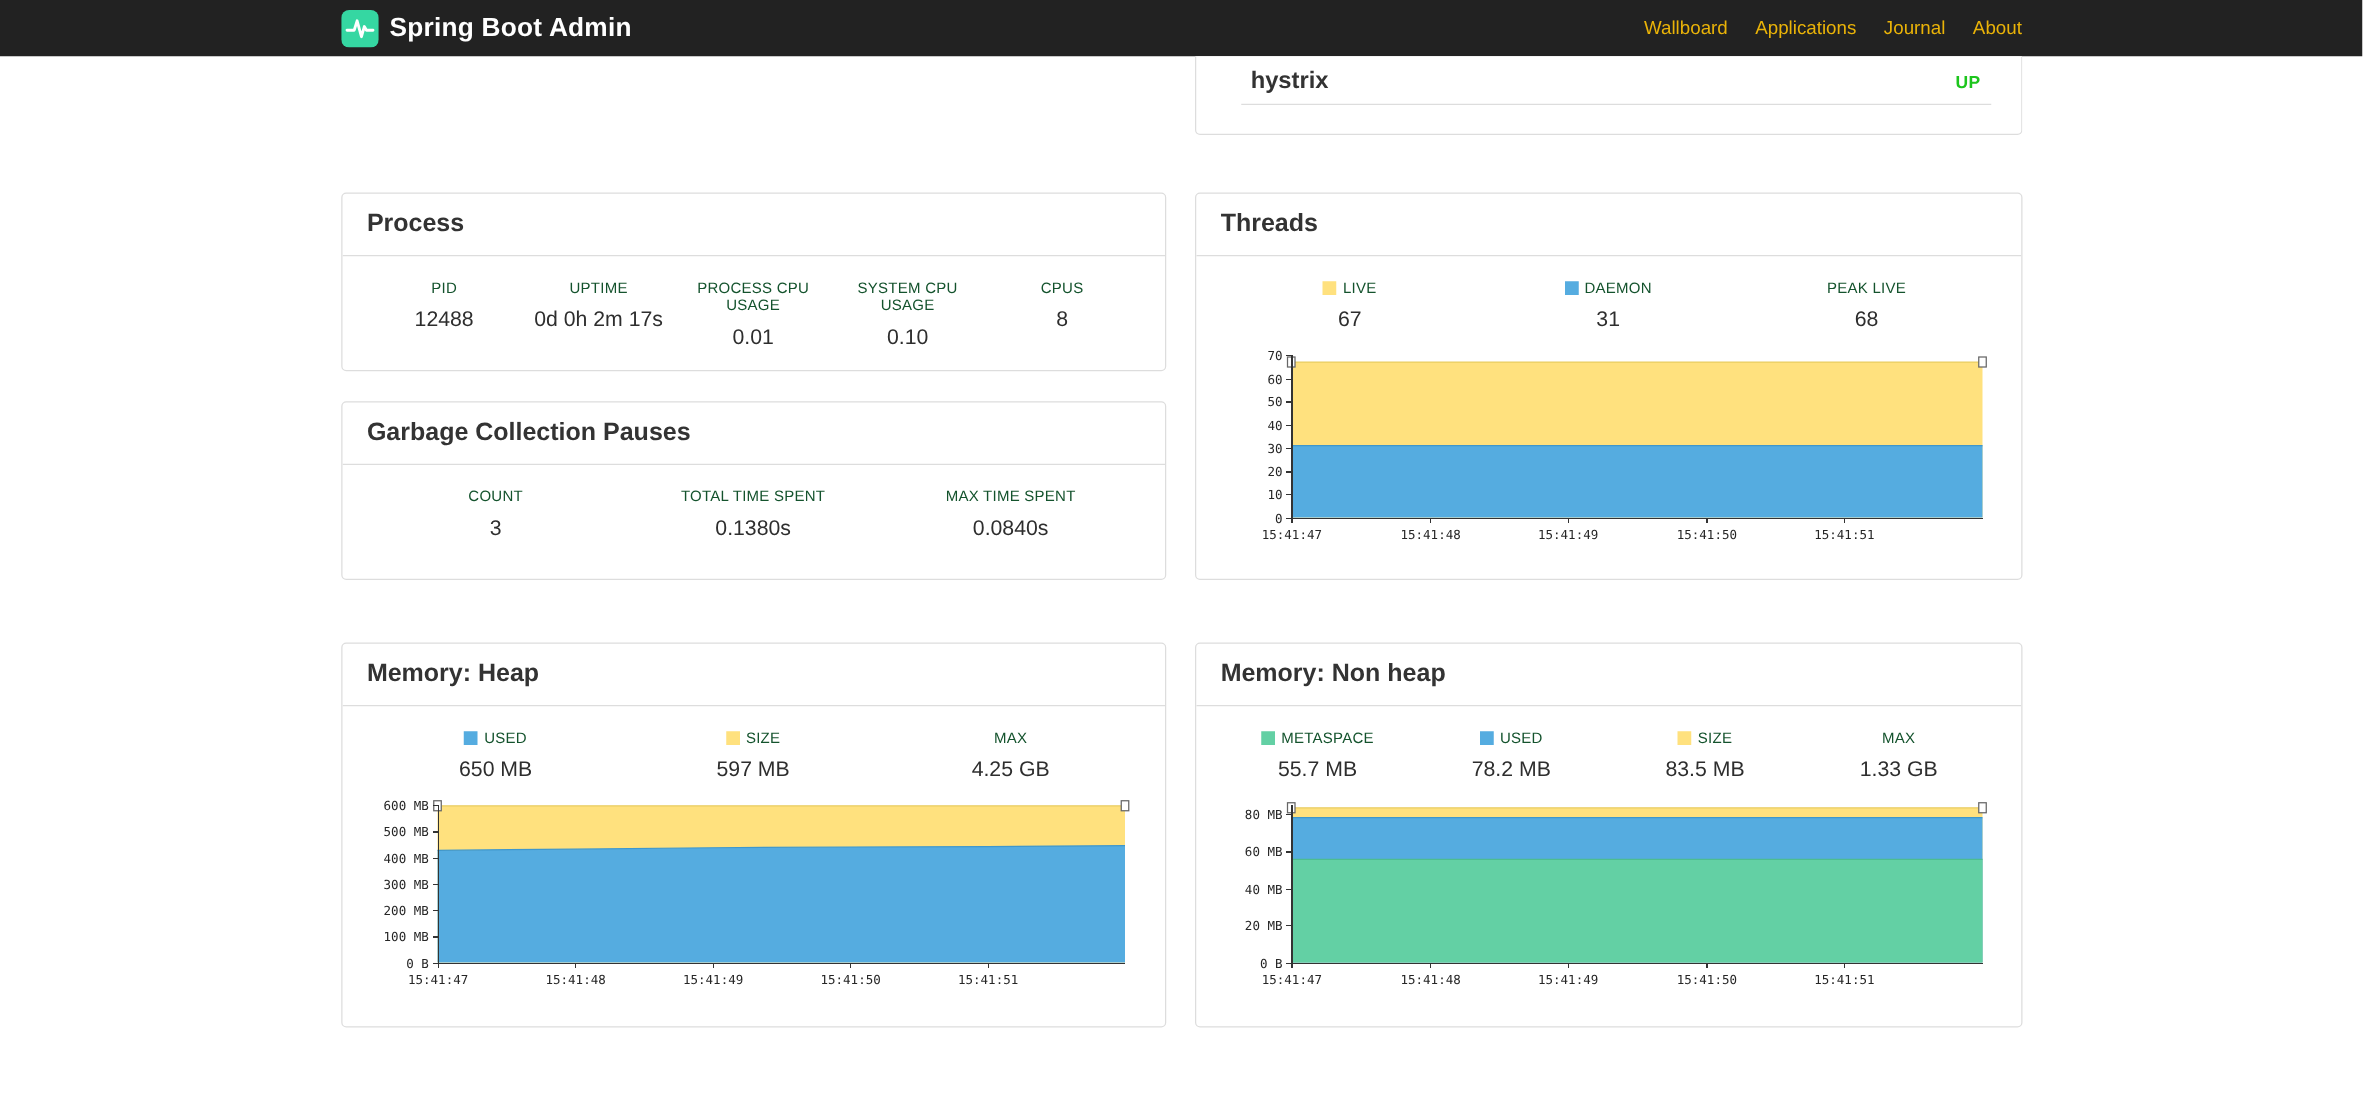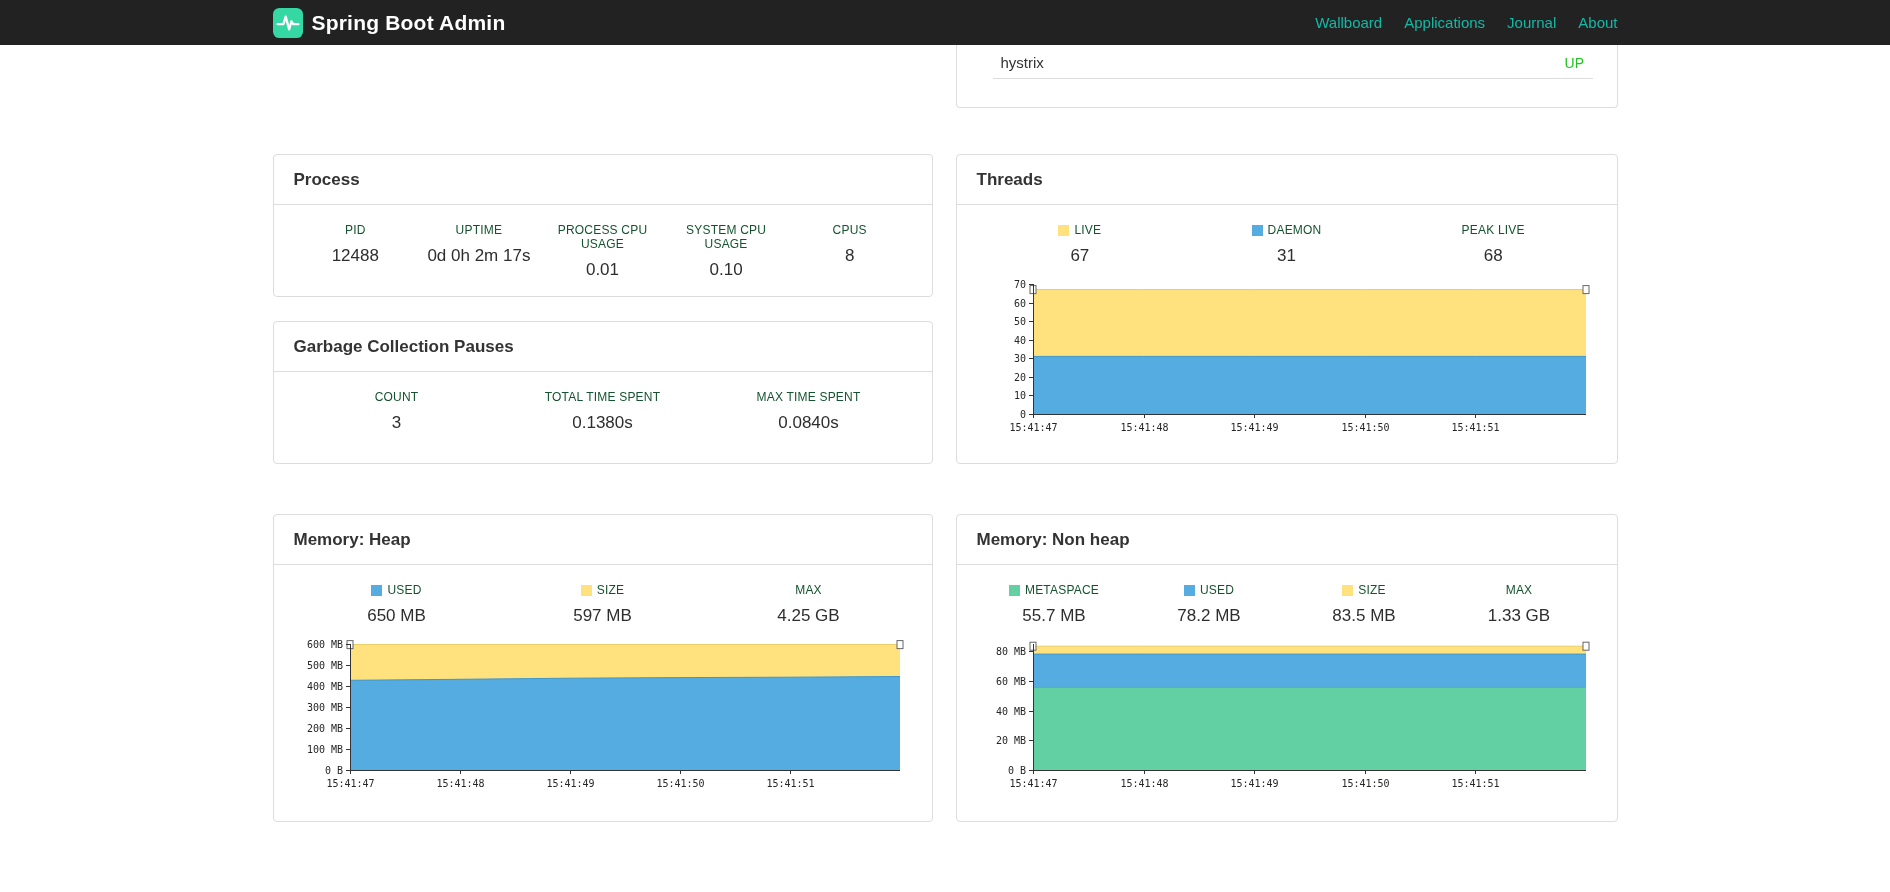--- a/index.html
+++ b/index.html
@@ -13,52 +13,52 @@
   
   .navbar { background: #222; height: 45px; width: 100%; }
   .nav-inner {
     width: 1345px; height: 45px; margin: 0 auto;
     display: flex; align-items: center; justify-content: space-between;
   }
   .brand { display: flex; align-items: center; gap: 9px; cursor: pointer; text-decoration: none; justify-content: space-between; }
   .brand-text { color: #fff; font-size: 21px; font-weight: 700; letter-spacing: .2px; }
   .nav-links { display: flex; align-items: center; height: 45px; }
   .nav-link {
-    color: #14b8a6; font-size: 15px; padding: 0 11px; height: 45px;
+    color: #eab308; font-size: 15px; padding: 0 11px; height: 45px;
     display: flex; align-items: center; cursor: pointer; text-decoration: none;
   }
   .nav-link:last-child { padding-right: 0; }
   
   .container { width: 1345px; margin: 0 auto; }
   .row { display: flex; gap: 23px; }
   .col-l { width: 660px; flex: none; }
   .col-r { width: 662px; flex: none; }
   .row-b { margin-top: 46px; }
   .row-c { margin-top: 50px; }
   .page-bottom { height: 70px; }
   
   .panel { border: 1px solid #ddd; border-radius: 4px; background: #fff; overflow: hidden; }
   .panel-heading {
     padding: 14px 20px; border-bottom: 1px solid #ddd;
-    font-size: 17px; font-weight: 700; line-height: 21px; color: #333;
+    font-size: 20px; font-weight: 700; line-height: 21px; color: #333;
   }
   .panel-body { padding: 18px 20px 20px; }
   .panel-process { height: 143px; }
   .panel-gc { height: 143px; margin-top: 24px; }
   .panel-threads { height: 310px; }
   .panel-mem { height: 308px; }
   
   .health-panel { border-top: none; border-radius: 0 0 4px 4px; height: 63px; }
   .health-body { padding: 0 24px 0 36px; }
   .health-row {
     display: flex; justify-content: space-between; align-items: center;
     padding: 9px 8px 7px; border-bottom: 1px solid #ddd;
   }
-  .health-name { font-size: 15px; font-weight: 400; color: #333; }
-  .status { font-size: 14px; font-weight: 400; letter-spacing: .3px; }
+  .health-name { font-size: 19px; font-weight: 700; color: #333; }
+  .status { font-size: 14px; font-weight: 700; letter-spacing: .3px; }
   
   .stats { display: flex; }
   .stat { flex: 1 1 0; text-align: center; }
   .stat-label {
     font-size: 12px; line-height: 14px; color: #14532d;
     display: flex; align-items: center; justify-content: center; gap: 5px;
     letter-spacing: .2px;
   }
   .stat-value { font-size: 17px; line-height: 21px; margin-top: 8px; color: #2e2e2e; }
   .swatch { width: 11px; height: 11px; flex: none; display: inline-block; }

